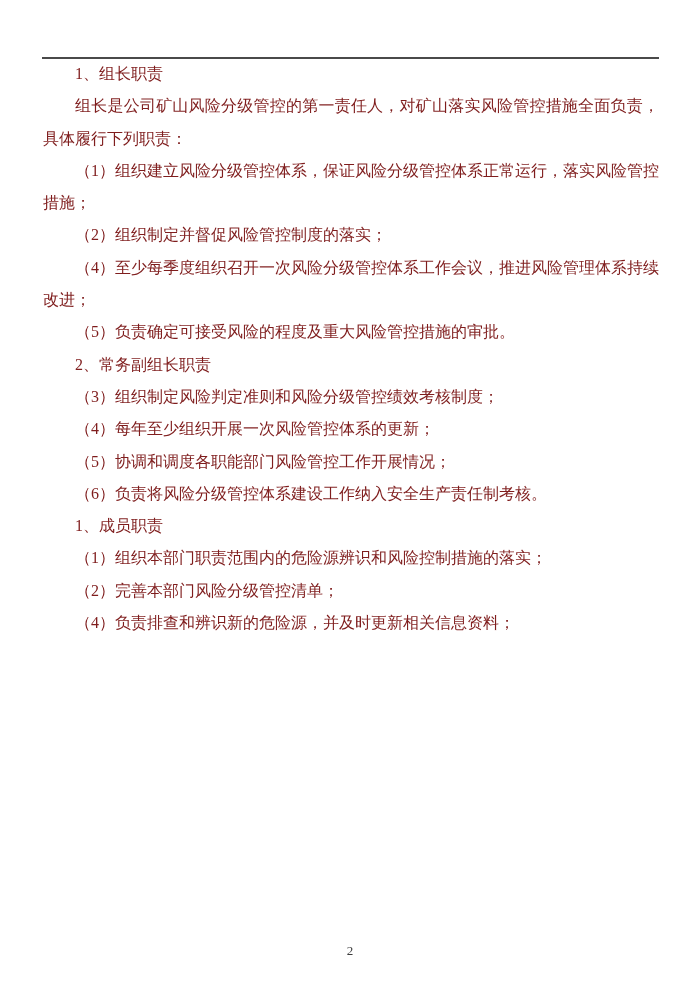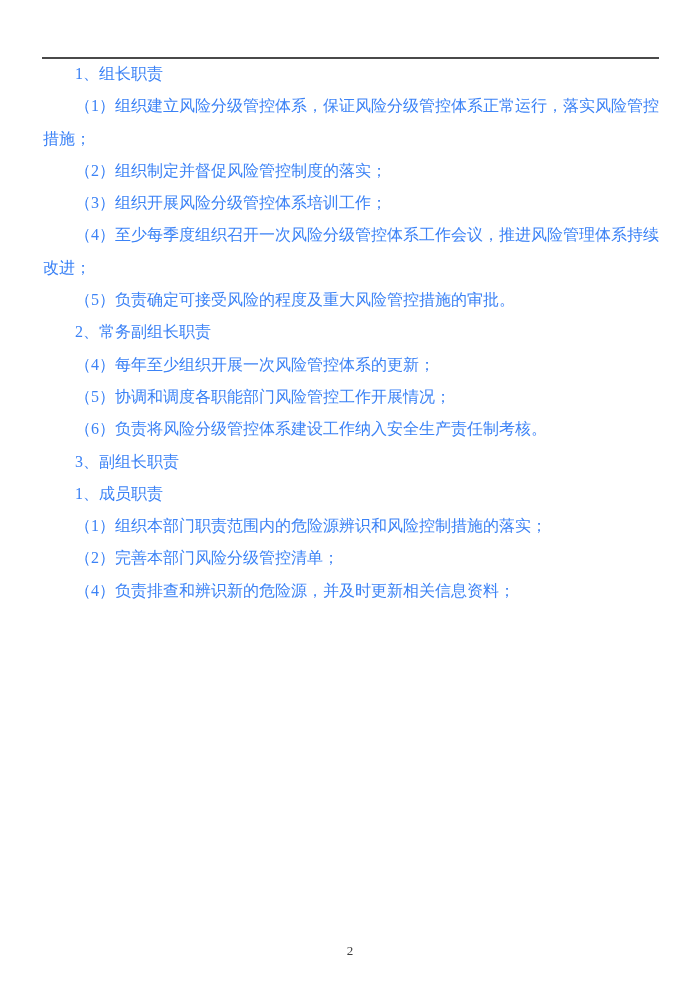--- a/index.html
+++ b/index.html
@@ -21,21 +21,21 @@
     left: 42px;
     width: 617px;
     height: 0;
     border-top: 2px solid #4a4a4a;
   }
   .doc-body {
     position: absolute;
     top: 58px;
     left: 43px;
     width: 616px;
-    color: #3b82f6;
+    color: #7f1d1d;
     font-size: 16px;
     line-height: 32.3px;
     text-align: justify;
   }
   .doc-body p {
     margin: 0;
     padding: 0;
     text-indent: 2em;
   }
   .page-number {
@@ -48,29 +48,29 @@
     color: #3c3c3c;
   }
 </style>
 </head>
 <body>
 
 <div class="page">
   <div class="header-rule"></div>
   <div class="doc-body">
       <p>1、组长职责</p>
+      <p>组长是公司矿山风险分级管控的第一责任人，对矿山落实风险管控措施全面负责，具体履行下列职责：</p>
       <p>（1）组织建立风险分级管控体系，保证风险分级管控体系正常运行，落实风险管控措施；</p>
       <p>（2）组织制定并督促风险管控制度的落实；</p>
-      <p>（3）组织开展风险分级管控体系培训工作；</p>
       <p>（4）至少每季度组织召开一次风险分级管控体系工作会议，推进风险管理体系持续改进；</p>
       <p>（5）负责确定可接受风险的程度及重大风险管控措施的审批。</p>
       <p>2、常务副组长职责</p>
+      <p>（3）组织制定风险判定准则和风险分级管控绩效考核制度；</p>
       <p>（4）每年至少组织开展一次风险管控体系的更新；</p>
       <p>（5）协调和调度各职能部门风险管控工作开展情况；</p>
       <p>（6）负责将风险分级管控体系建设工作纳入安全生产责任制考核。</p>
-      <p>3、副组长职责</p>
       <p>1、成员职责</p>
       <p>（1）组织本部门职责范围内的危险源辨识和风险控制措施的落实；</p>
       <p>（2）完善本部门风险分级管控清单；</p>
       <p>（4）负责排查和辨识新的危险源，并及时更新相关信息资料；</p>
     </div>
   <div class="page-number">2</div>
 </div>
 
 </body></html>

